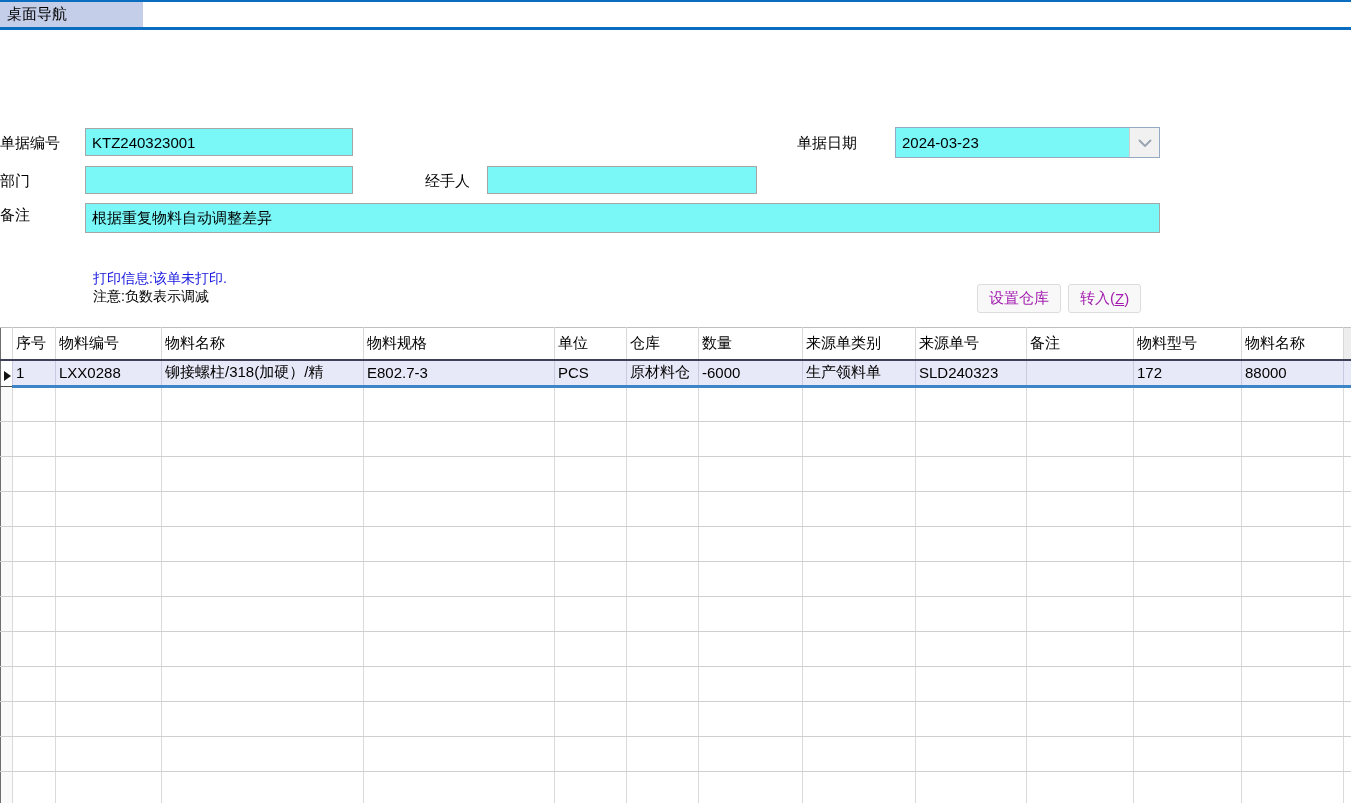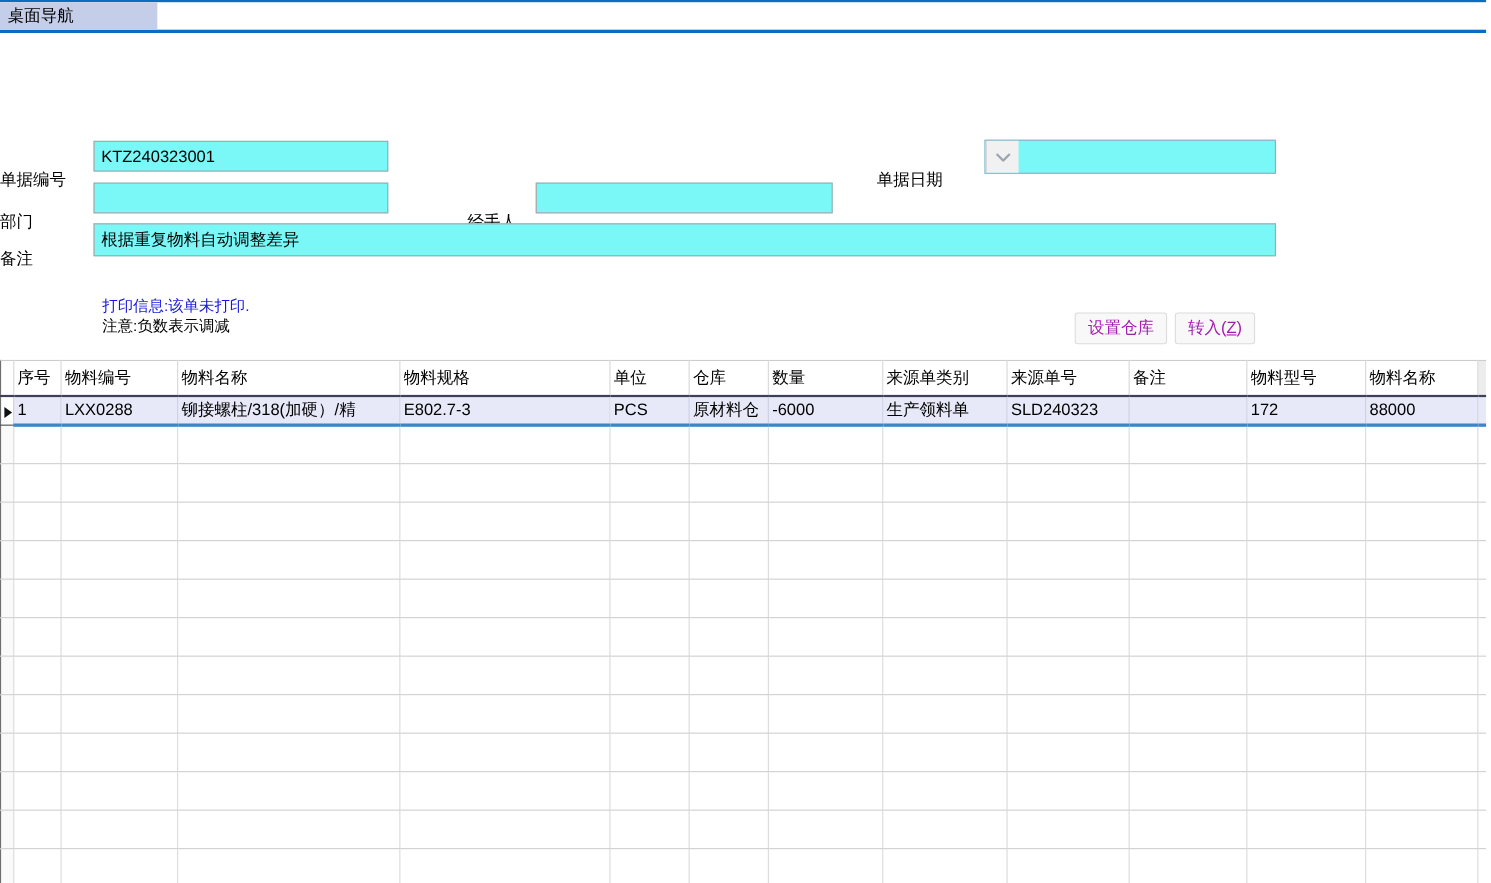--- a/index.html
+++ b/index.html
@@ -15,21 +15,21 @@
     display:flex;align-items:center;padding-left:7px;box-sizing:border-box;font-size:15px;
   }
   .tab-active{
     position:absolute;left:148px;top:2px;width:157px;height:28px;background:#fff;
     border-left:1px solid #8c9cb8;border-right:1px solid #8c9cb8;box-sizing:border-box;
     display:flex;align-items:center;justify-content:space-between;
     padding:0 10px;font-size:15px;z-index:2;
   }
   .tab-close{color:#98a0a8;font-size:17px;line-height:1;cursor:default;}
   
-  .lbl{position:absolute;font-size:15px;white-space:nowrap;margin-top:20px;}
+  .lbl{position:absolute;font-size:15px;white-space:nowrap;}
   .field{
     position:absolute;background:#7af7f7;border:1px solid #a6a6a6;box-sizing:border-box;
     font-family:inherit;font-size:15px;color:#000;padding:0 6px;outline:none;
   }
   .combo{
     position:absolute;left:895px;top:127px;width:265px;height:31px;
     border:1px solid #93aac2;background:#7af7f7;box-sizing:border-box;
     display:flex;align-items:stretch;
   }
   .combo-text{flex:1;display:flex;align-items:center;padding-left:6px;font-size:15px;overflow:hidden;}
@@ -85,20 +85,21 @@
   <div class="tab-bottomline"></div>
   <div class="tab-inactive">
     <span>桌面导航</span>
   </div>
 
   <div class="lbl" style="left:0;top:134px;">单据编号</div>
   <input class="field" style="left: 85px; top: 128px; width: 268px; height: 28px;" readonly="" value="KTZ240323001">
 
   <div class="lbl" style="left:797px;top:134px;">单据日期</div>
   <div class="combo">
+    <span class="combo-text">2024-03-23</span>
     <span class="combo-btn">
       <svg width="14" height="8">
         <polyline points="1,1 7,7 13,1" fill="none" stroke="#9aa5b1" stroke-width="2"></polyline>
       </svg>
     </span>
   </div>
 
   <div class="lbl" style="left:0;top:172px;">部门</div>
   <input class="field" style="left: 85px; top: 166px; width: 268px; height: 28px;" value="">
 

